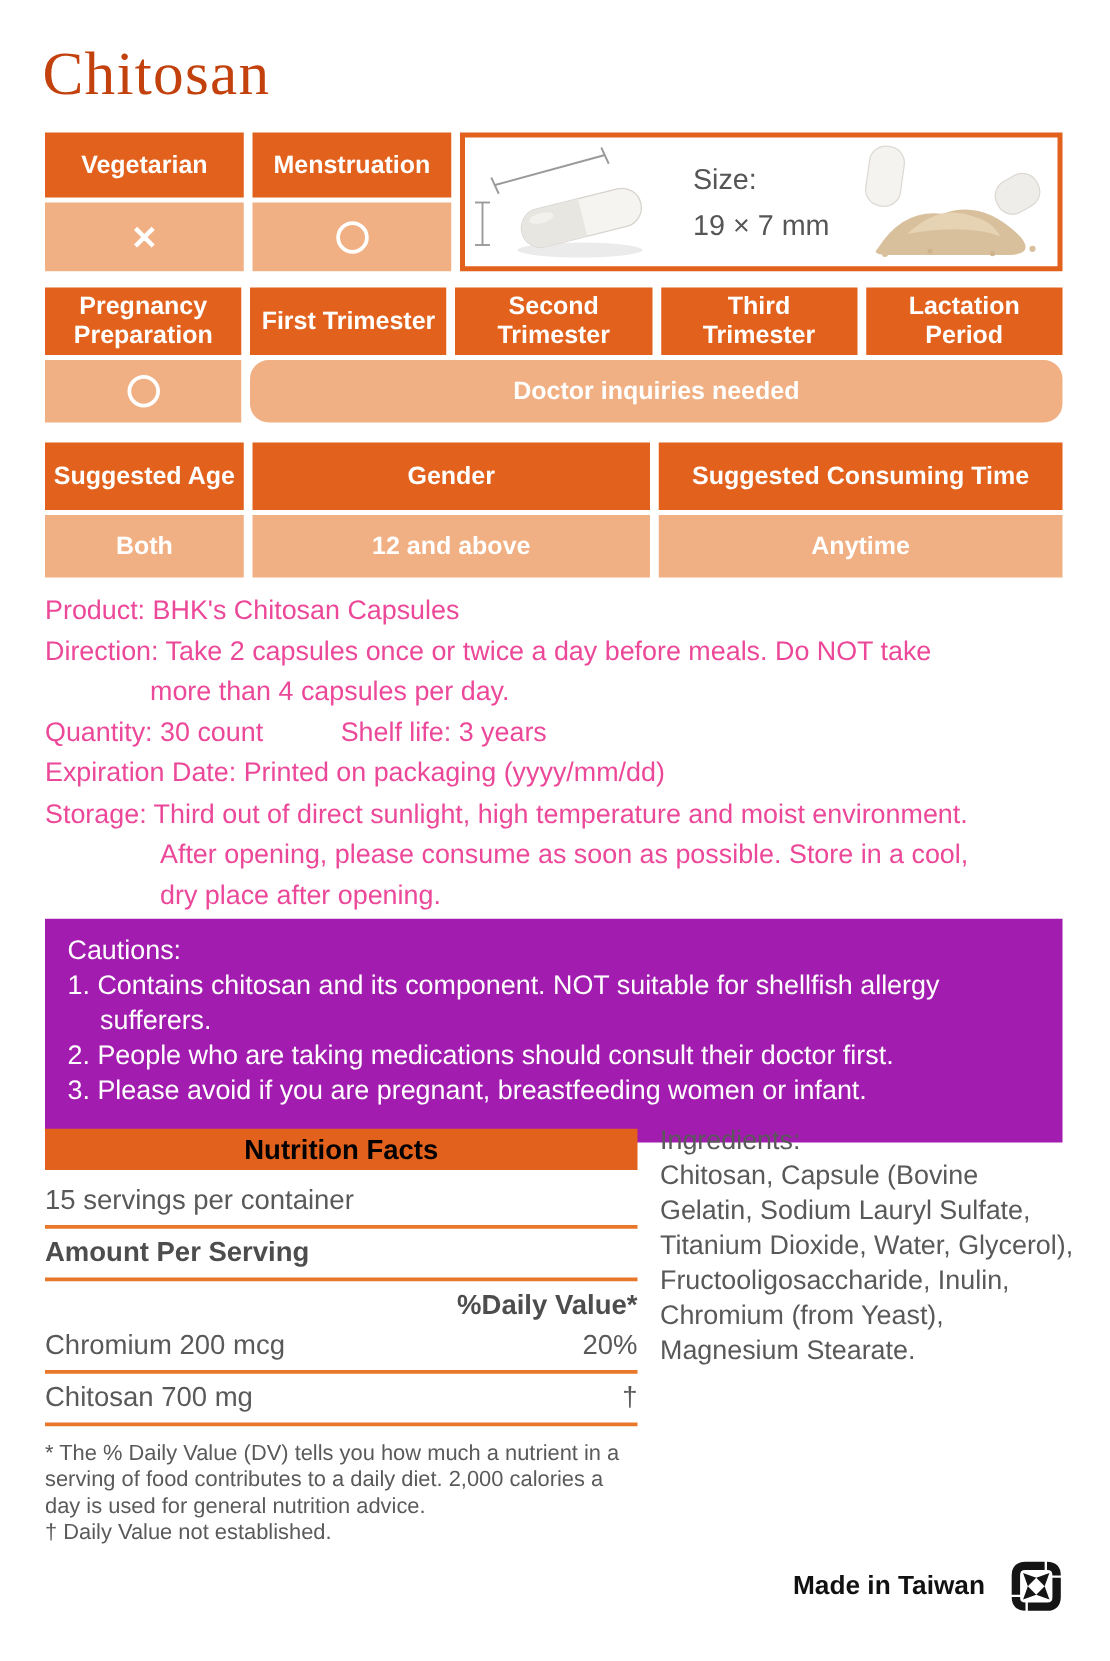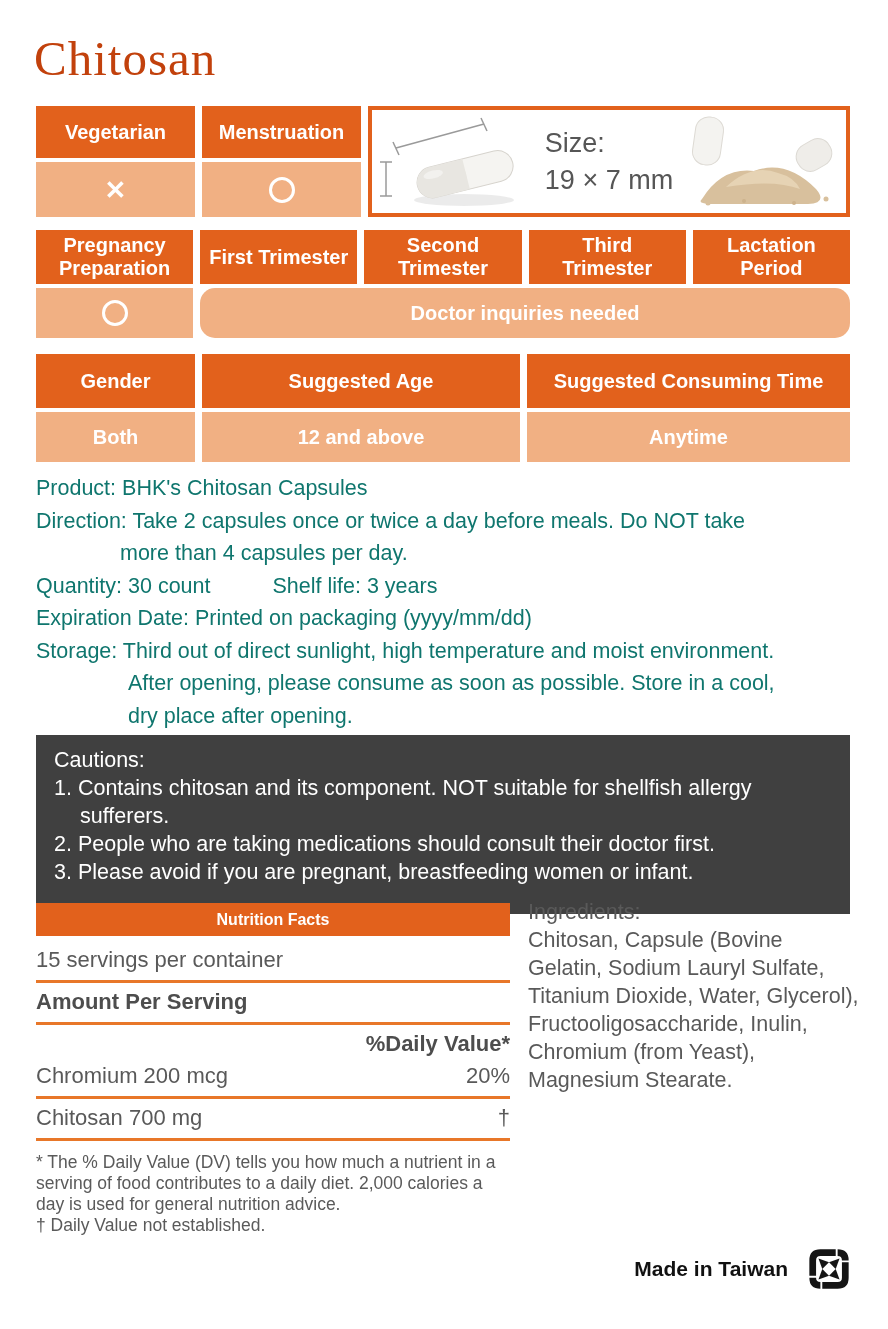--- a/index.html
+++ b/index.html
@@ -17,36 +17,36 @@
   .hcell{background:#e2611c;color:#ffffff;font-weight:700;font-size:20px;line-height:23px;
          display:flex;align-items:center;justify-content:center;text-align:center;padding:0 6px;}
   .vcell{background:#f1b083;color:#fff;font-weight:600;font-size:20px;
          display:flex;align-items:center;justify-content:center;text-align:center;}
   .span4{grid-column:2 / span 4;border-radius:15px;}
   .cross{font-size:26px;font-weight:700;line-height:1;}
   .ring{width:20px;height:20px;border:3px solid #fff;border-radius:50%;display:inline-block;}
 
   .sizebox{grid-column:3;grid-row:1 / span 2;border:4px solid #e2611c;background:#fff;
            display:flex;align-items:center;justify-content:space-between;padding:0 4px;}
-  .sizetext{color:#565656;font-size:27px;line-height:37px;white-space:nowrap;}
-
-  
-  .details{position:absolute;left:36px;top:472px;width:814px;font-size:21.5px;line-height:32.5px;color:#0f766e;}
+  .sizetext{color:#565656;font-size:23px;line-height:37px;white-space:nowrap;}
+
+  
+  .details{position:absolute;left:36px;top:472px;width:814px;font-size:21.5px;line-height:32.5px;color:#ec4899;}
   .ind1{padding-left:84px;}
   .ind2{padding-left:92px;}
   .shelf{margin-left:62px;}
 
   
-  .cautions{position:absolute;left:36px;top:735px;width:814px;height:179px;background:#404040;
+  .cautions{position:absolute;left:36px;top:735px;width:814px;height:179px;background:#a21caf;
             color:#fff;font-size:21.5px;line-height:28px;padding:11px 18px;box-sizing:border-box;}
   .citem{padding-left:26px;text-indent:-26px;}
 
   
   .nutrition{position:absolute;left:36px;top:903px;width:474px;}
-  .nf-bar{background:#e2611c;color:#ffffff;font-size:16px;font-weight:600;height:33px;
+  .nf-bar{background:#e2611c;color:#000000;font-size:22px;font-weight:600;height:33px;
           display:flex;align-items:center;justify-content:center;}
   .nf-serv{font-size:22px;color:#595959;margin-top:11px;}
   .nf-row{display:flex;justify-content:space-between;font-size:22px;color:#595959;margin-top:6px;}
   .nf-bold{font-weight:700;color:#4d4d4d;}
   .nf-right{justify-content:flex-end;}
   .nf-hr{border:none;border-top:3px solid #e87729;margin:7px 0 0 0;}
   .nf-foot{font-size:17.5px;line-height:21px;color:#5a5a5a;margin-top:11px;}
   .nf-foot.dagger{margin-top:0;}
 
   
@@ -117,22 +117,22 @@
     <div class="hcell">Second Trimester</div>
     <div class="hcell">Third Trimester</div>
     <div class="hcell">Lactation Period</div>
     <div class="vcell">
       <span class="ring"></span>
     </div>
     <div class="vcell span4">Doctor inquiries needed</div>
   </div>
 
   <div class="grid t3">
+    <div class="hcell">Suggested Age</div>
     <div class="hcell">Gender</div>
-    <div class="hcell">Suggested Age</div>
     <div class="hcell">Suggested Consuming Time</div>
     <div class="vcell">Both</div>
     <div class="vcell">12 and above</div>
     <div class="vcell">Anytime</div>
   </div>
 
   <div class="details">
     <div>Product: BHK's Chitosan Capsules</div>
     <div>Direction: Take 2 capsules once or twice a day before meals. Do NOT take</div>
     <div class="ind1">more than 4 capsules per day.</div>

